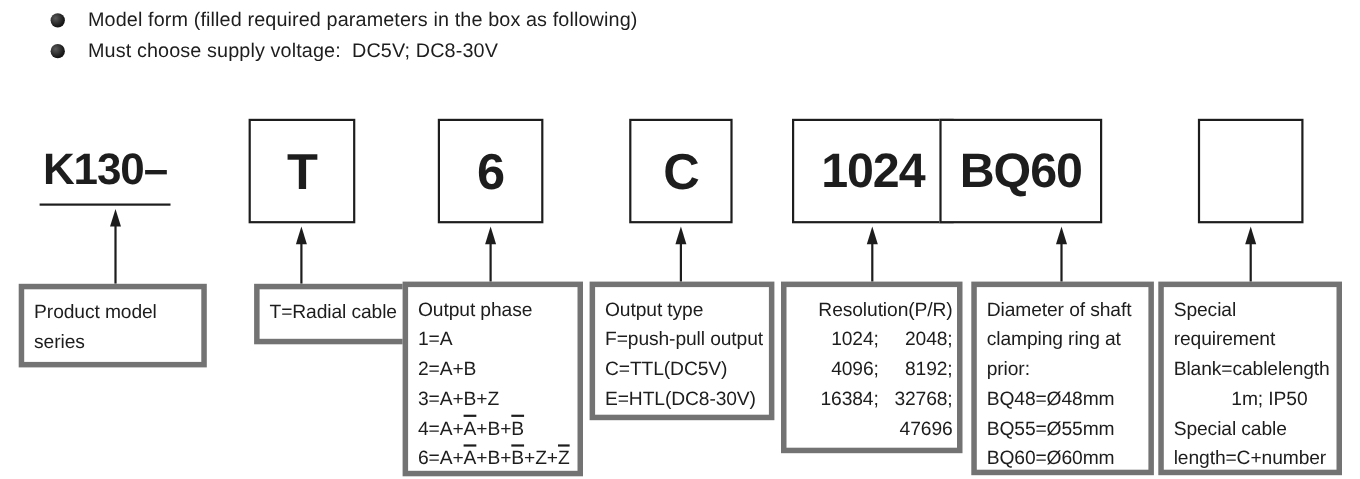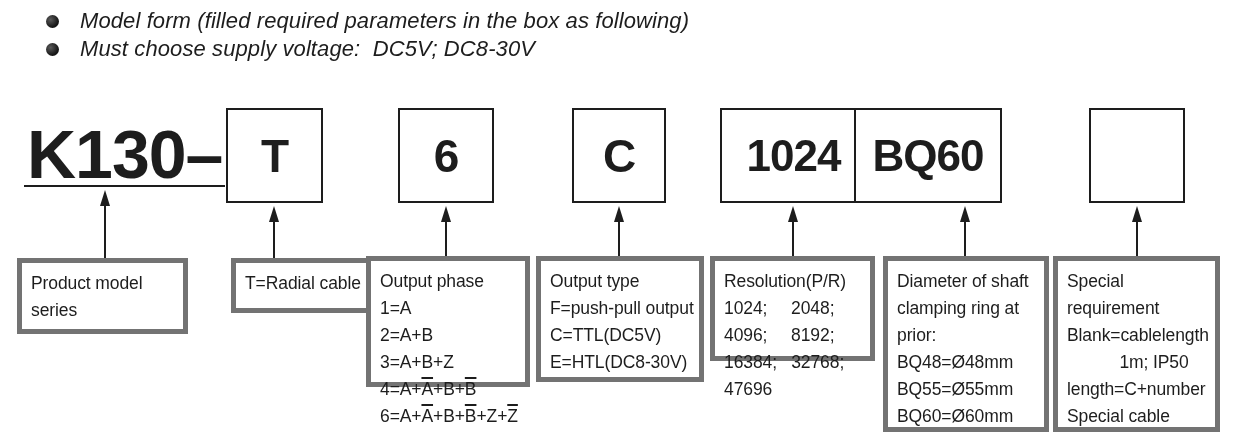--- a/index.html
+++ b/index.html
@@ -9,26 +9,26 @@
   }
   
   .bullet-row { position:absolute; left:46px; display:flex; align-items:center; }
   .bullet-row.r1 { top:8px; }
   .bullet-row.r2 { top:36px; }
   .dot {
     width:13px; height:13px; border-radius:50%;
     background:radial-gradient(circle at 35% 35%, #5a5a5a 0%, #161616 65%);
     margin-right:21px; flex:0 0 auto;
   }
-  .bullet-text { font-size:22px; white-space:pre; letter-spacing:0.1px;font-style:italic; }
+  .bullet-text { font-size:18px; white-space:pre; letter-spacing:0.1px; }
 
   
   .prefix {
-    position:absolute; left:24px; top:130px;
-    font-size:68px; line-height:48px; font-weight:700; letter-spacing:-1px;
+    position:absolute; left:36px; top:130px;
+    font-size:40px; line-height:48px; font-weight:700; letter-spacing:-1px;
     padding:0 3px 7px 3px; border-bottom:2.5px solid #1d1d1d;
   }
   .mbox {
     position:absolute; top:108px; height:95px; box-sizing:border-box;
     border:2px solid #1d1d1d; background:#ffffff;
     display:flex; align-items:center; justify-content:center;
     font-size:46px; font-weight:700; letter-spacing:-1px;
   }
   .mbox-1 { left:226px; width:97px; }
   .mbox-2 { left:398px; width:96px; }
@@ -58,23 +58,23 @@
 
   
   .dbox {
     position:absolute; box-sizing:border-box;
     border:5px solid #737373; background:#ffffff;
     padding:7px 4px 4px 9px; font-size:17.5px; line-height:27px;
     white-space:pre; letter-spacing:-0.1px;
   }
   .dbox-0 { left:17px;   top:258px; width:171px; height:76px;  }
   .dbox-1 { left:192px;  top:258px; width:167px; height:55px;margin-left:39px;  }
-  .dbox-2 { left:366px;  top:256px; width:164px; height:131px; }
+  .dbox-2 { left:366px;  top:256px; width:164px; height:177px; }
   .dbox-3 { left:536px;  top:256px; width:168px; height:126px; }
-  .dbox-4 { left:710px;  top:256px; width:165px; height:105px; }
+  .dbox-4 { left:710px;  top:256px; width:165px; height:156px;text-align:right; }
   .dbox-5 { left:883px;  top:256px; width:166px; height:176px; }
   .dbox-6 { left:1053px; top:256px; width:167px; height:176px; }
   .ov { text-decoration:overline; text-decoration-thickness:1.5px; }
 </style>
 </head>
 <body>
 
 <div class="stage">
 
   <div class="bullet-row r1">
@@ -122,15 +122,15 @@
       <div class="head"></div>
       <div class="shaft"></div>
     </div>
 
   <div class="dbox dbox-0"><div>Product model</div><div>series</div></div>
   <div class="dbox dbox-1"><div>T=Radial cable</div></div>
   <div class="dbox dbox-2"><div>Output phase</div><div>1=A</div><div>2=A+B</div><div>3=A+B+Z</div><div>4=A+<span class="ov">A</span>+B+<span class="ov">B</span></div><div>6=A+<span class="ov">A</span>+B+<span class="ov">B</span>+Z+<span class="ov">Z</span></div></div>
   <div class="dbox dbox-3"><div>Output type</div><div>F=push-pull output</div><div>C=TTL(DC5V)</div><div>E=HTL(DC8-30V)</div></div>
   <div class="dbox dbox-4"><div>Resolution(P/R)</div><div>1024;     2048;</div><div>4096;     8192;</div><div>16384;   32768;</div><div>47696</div></div>
   <div class="dbox dbox-5"><div>Diameter of shaft</div><div>clamping ring at</div><div>prior:</div><div>BQ48=Ø48mm</div><div>BQ55=Ø55mm</div><div>BQ60=Ø60mm</div></div>
-  <div class="dbox dbox-6"><div>Special</div><div>requirement</div><div>Blank=cablelength</div><div>           1m; IP50</div><div>length=C+number</div><div>Special cable</div></div>
+  <div class="dbox dbox-6"><div>Special</div><div>requirement</div><div>Blank=cablelength</div><div>           1m; IP50</div><div>Special cable</div><div>length=C+number</div></div>
 
 </div>
 
 </body></html>

